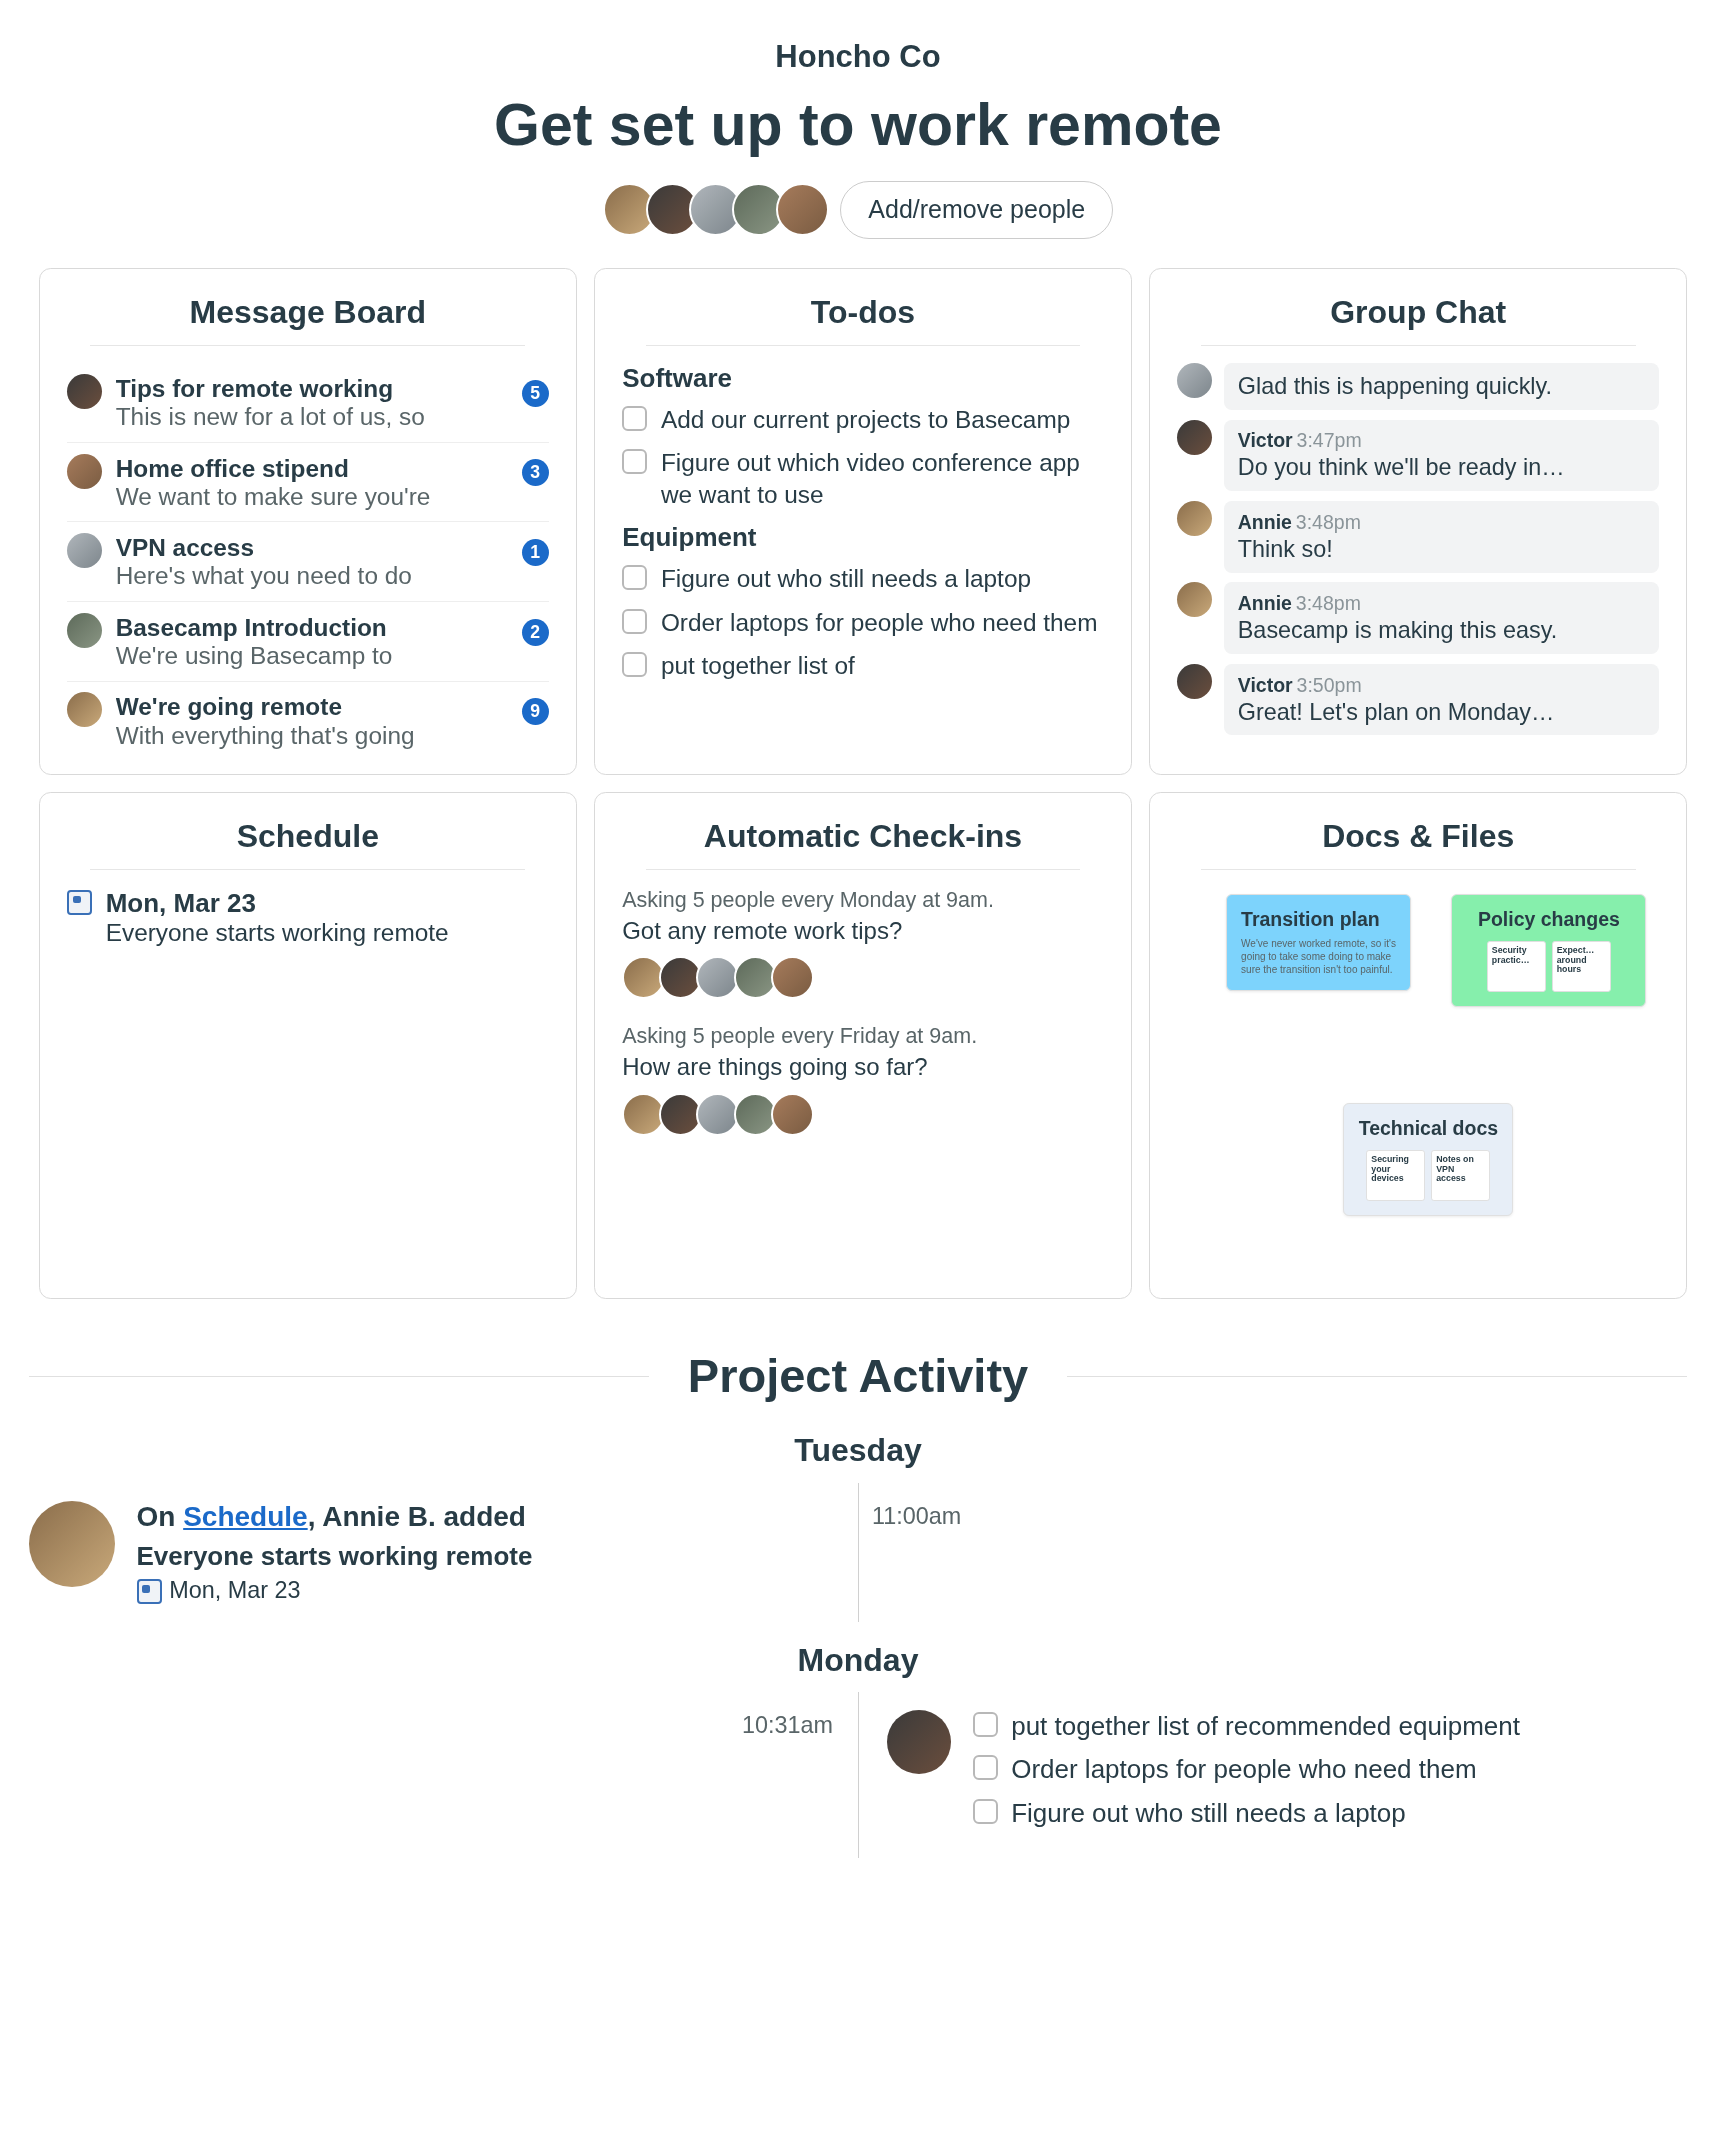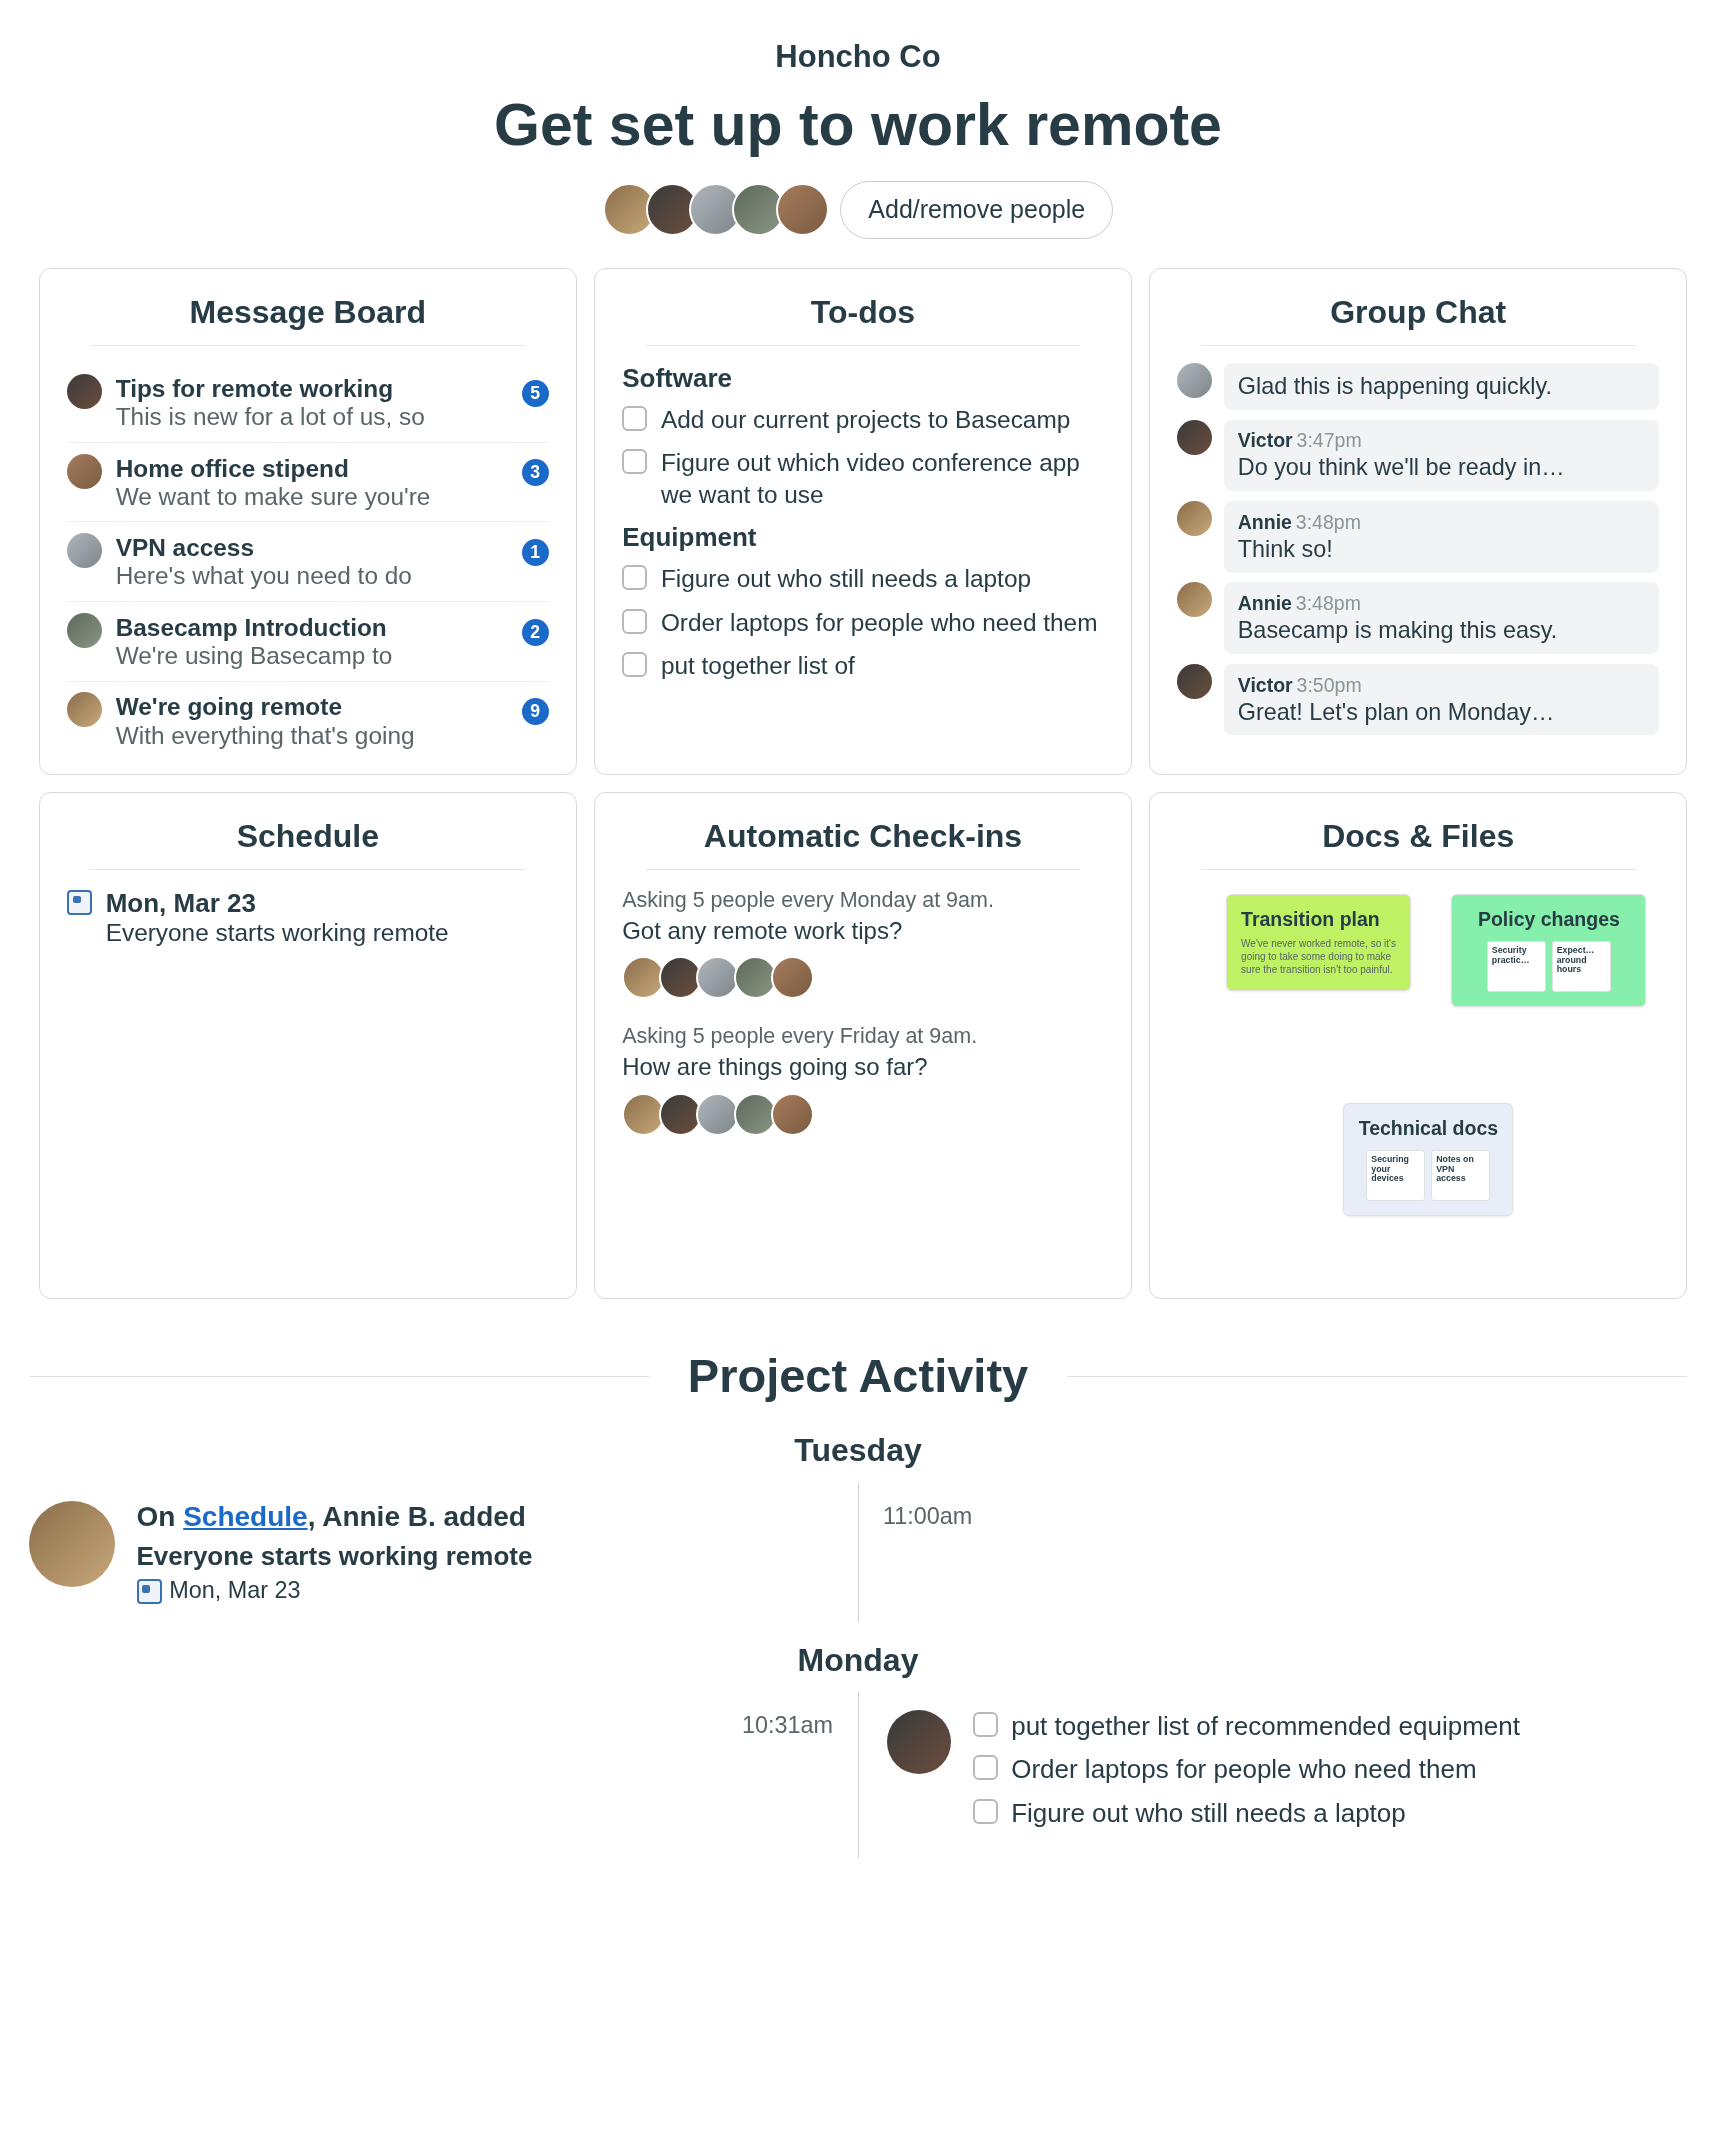--- a/index.html
+++ b/index.html
@@ -88,21 +88,21 @@
 
 .checkin { margin-bottom: 25px; }
 .checkin-meta { font-size: 21.5px; color:#596568; margin-bottom: 3.9px; }
 .checkin-q { font-size: 24px; font-weight:400; margin-bottom: 11.7px; }
 .avatars-row { display:flex; }
 .avatars-row .av-sm { margin-left:-5.9px; }
 .avatars-row .av-sm:first-child { margin-left:0; }
 
 
 .docs-area { position: relative; height: 371px; }
-.doc-thumb { position:absolute; background:#bef264; border:1px solid #e0e0e0; border-radius:5.9px; box-shadow: 0 1px 2.9px rgba(0,0,0,0.08); padding:13.7px; font-size:13.7px; }
+.doc-thumb { position:absolute; background:#7dd3fc; border:1px solid #e0e0e0; border-radius:5.9px; box-shadow: 0 1px 2.9px rgba(0,0,0,0.08); padding:13.7px; font-size:13.7px; }
 .doc-thumb.green { background:#86efac;margin-left:20px; }
 .doc-thumb.blue { background:#e7eef7; }
 .doc-title { font-weight:700; font-size:19.5px; margin-bottom:5.9px; text-align:left; }
 .doc-title.center { text-align:center; }
 .doc-body { font-size:10px; color:#596568; line-height:1.3; }
 .mini-docs { display:flex; gap:5.9px; margin-top:9.8px; justify-content:center; }
 .mini { background:#fff; border:1px solid #e0e0e0; border-radius:2.9px; width:59px; height:51px; padding:3.9px; font-size:8.8px; overflow:hidden; }
 .mini .mt { font-weight:700; font-size:8.8px; line-height:1.1; }
 
 
@@ -110,21 +110,21 @@
 .activity-title { font-size: 47px; font-weight:700; padding: 0 39px; display:inline-block; background:#fff; position:relative; z-index:1; }
 .hr-wrap { position:relative; margin-bottom: 29px; }
 .hr-wrap::before { content:''; position:absolute; left:0; right:0; top:50%; height:1px; background:#e0e0e0; z-index:0; }
 .day-label { text-align:center; font-size:32px; font-weight:700; margin: 19.5px 0 13.7px; }
 .timeline { position: relative; }
 .timeline::before { content:''; position:absolute; left:50%; top:0; bottom:0; width:1px; background:#d0d0d0; }
 .tl-row { display:flex; position:relative; padding: 17.6px 0; min-height: 117px; }
 .tl-left, .tl-right { width:50%; }
 .tl-left { padding-right: 29px; text-align:left; }
 .tl-right { padding-left: 29px; }
-.tl-time-right { position:absolute; left:50%; padding-left:25px; font-size:23.4px; color:#596568; top:19.5px; }
+.tl-time-right { position:absolute; left:50%; padding-left:14px; font-size:23.4px; color:#596568; top:19.5px; }
 .tl-time-left { position:absolute; right:50%; padding-right:25px; font-size:23.4px; color:#596568; top:19.5px; }
 .entry { display:flex; gap:21.5px; align-items:flex-start; }
 .entry-body { flex:1; }
 .entry-line { font-size:28px; font-weight:700; }
 .entry-line a { color:#1b6ac9; text-decoration: underline; }
 .entry-sub { font-size:26px; font-weight:700; margin-top:7.8px; }
 .entry-date { display:flex; align-items:center; gap:7.8px; font-size:23.4px; margin-top:5.9px; }
 .entry-todos .todo-item { margin-bottom:9.8px; }
 .entry-todos .todo-label { font-size:26px; }
 </style>

